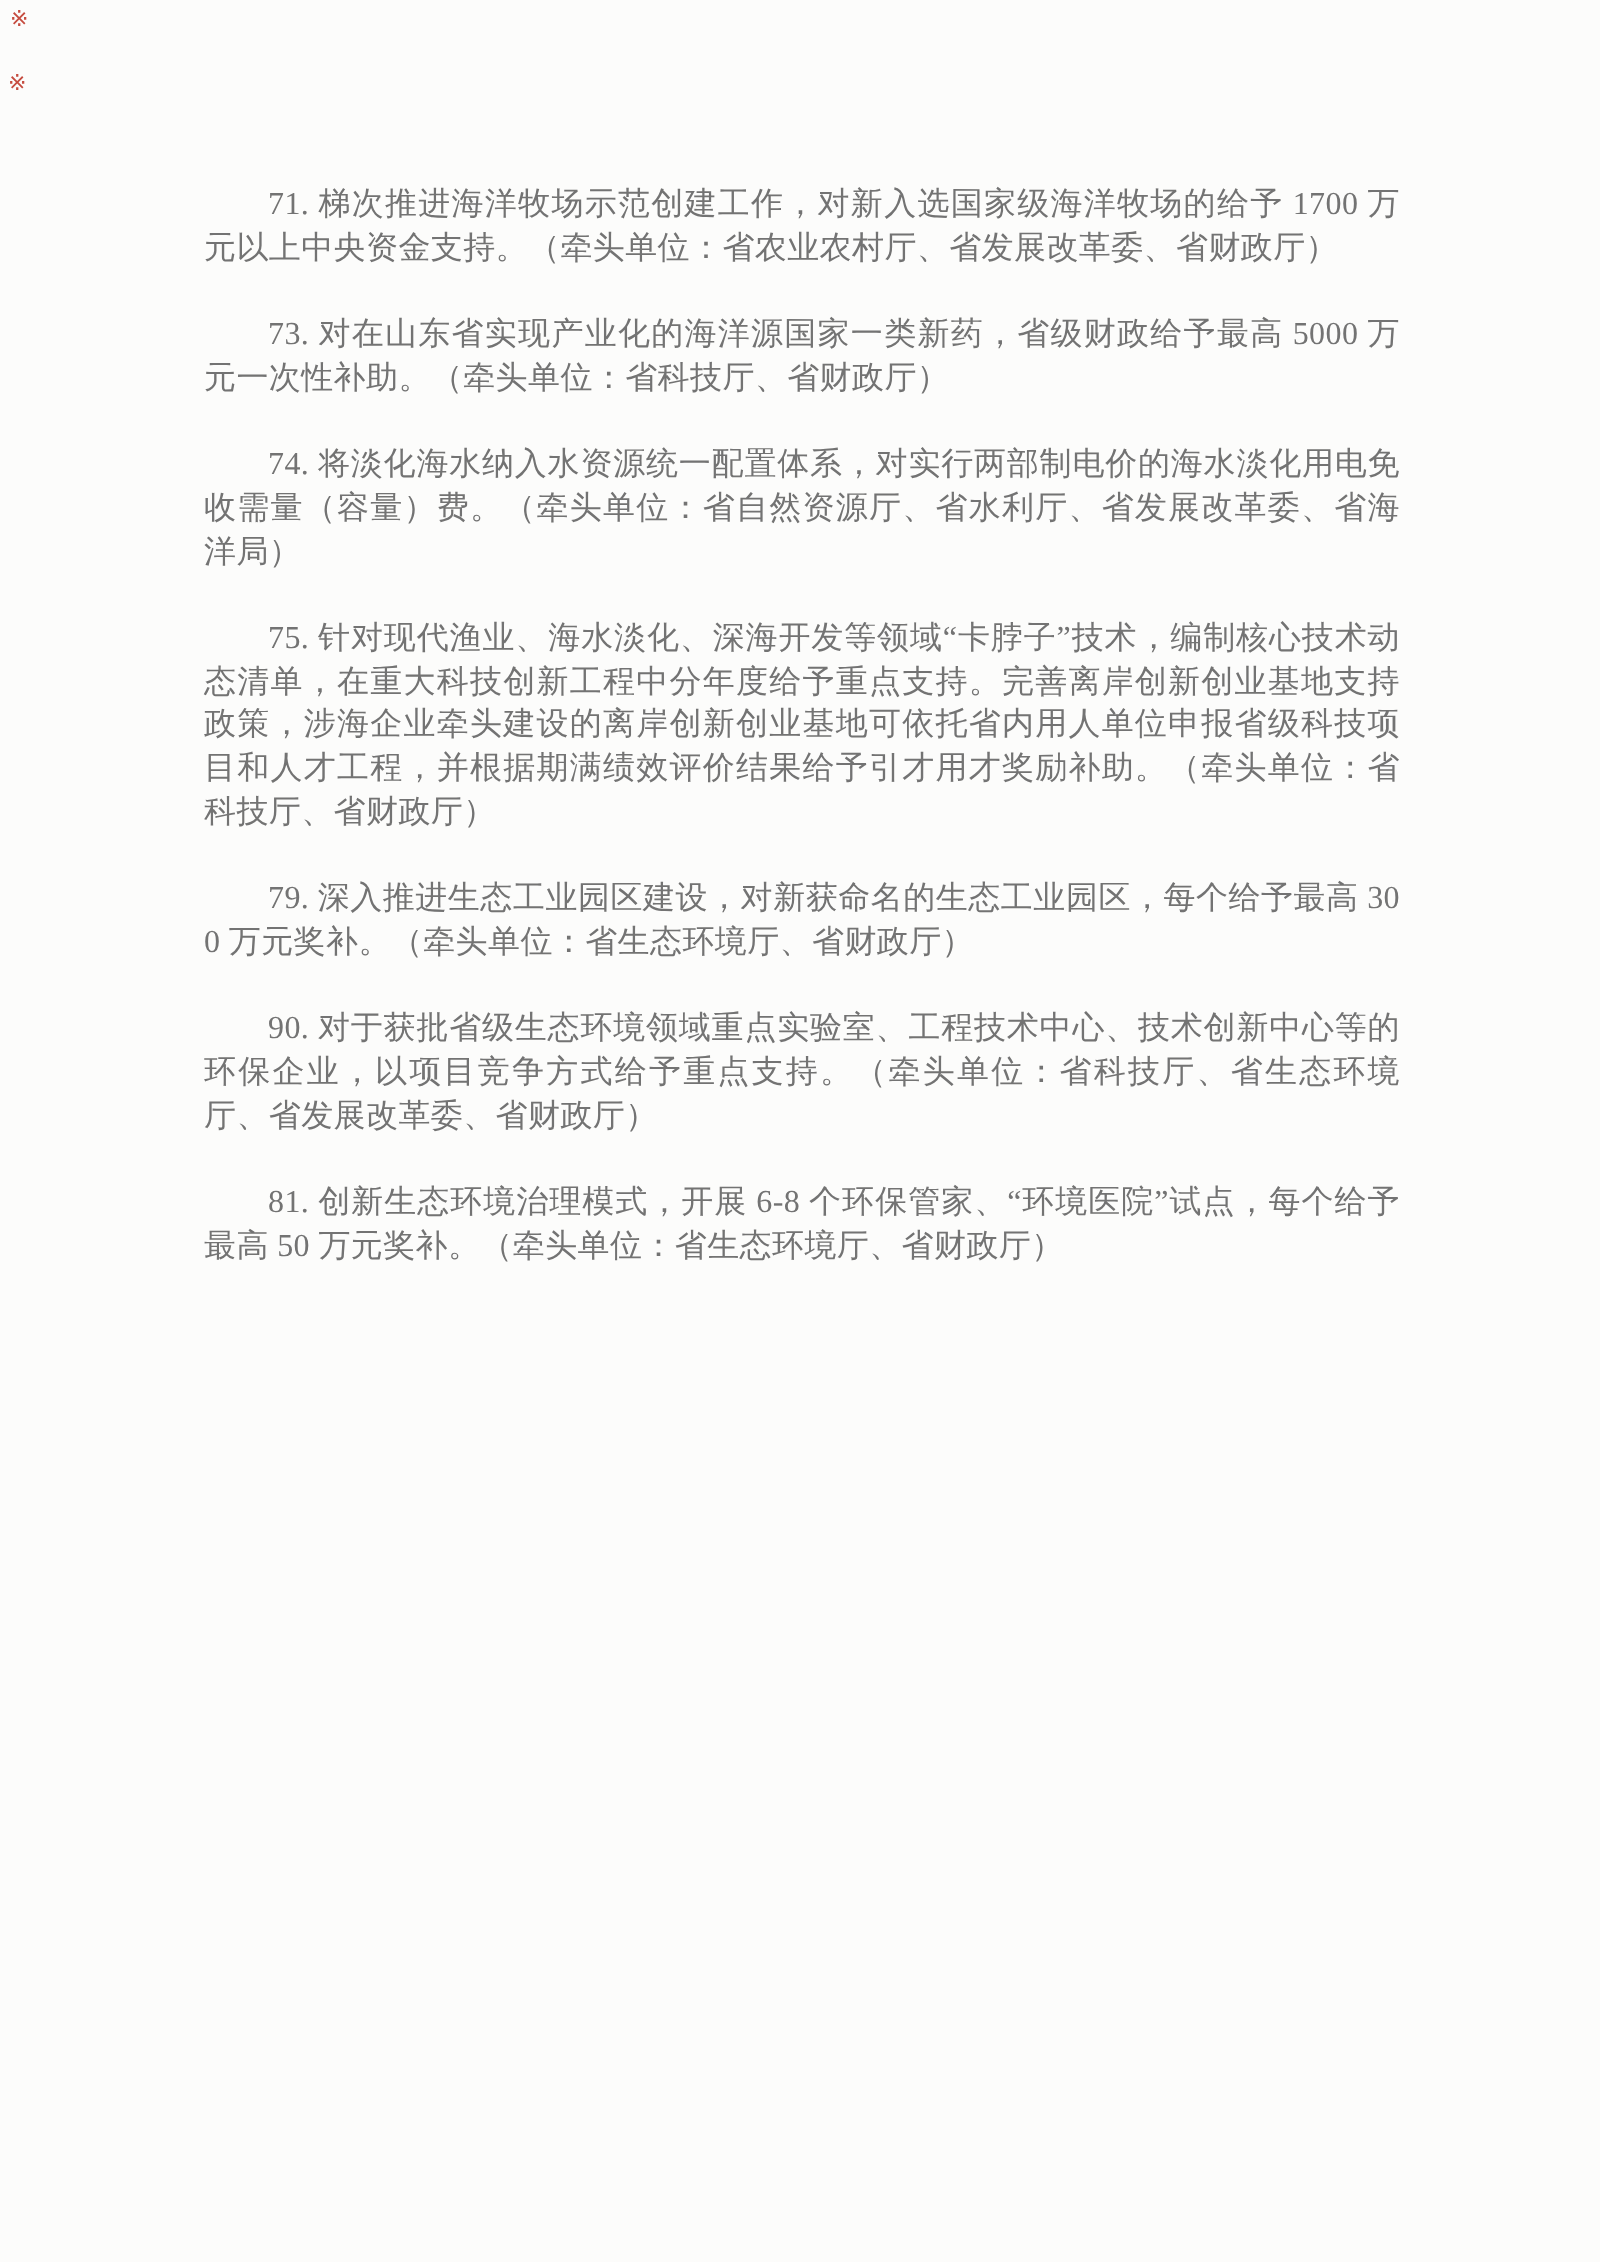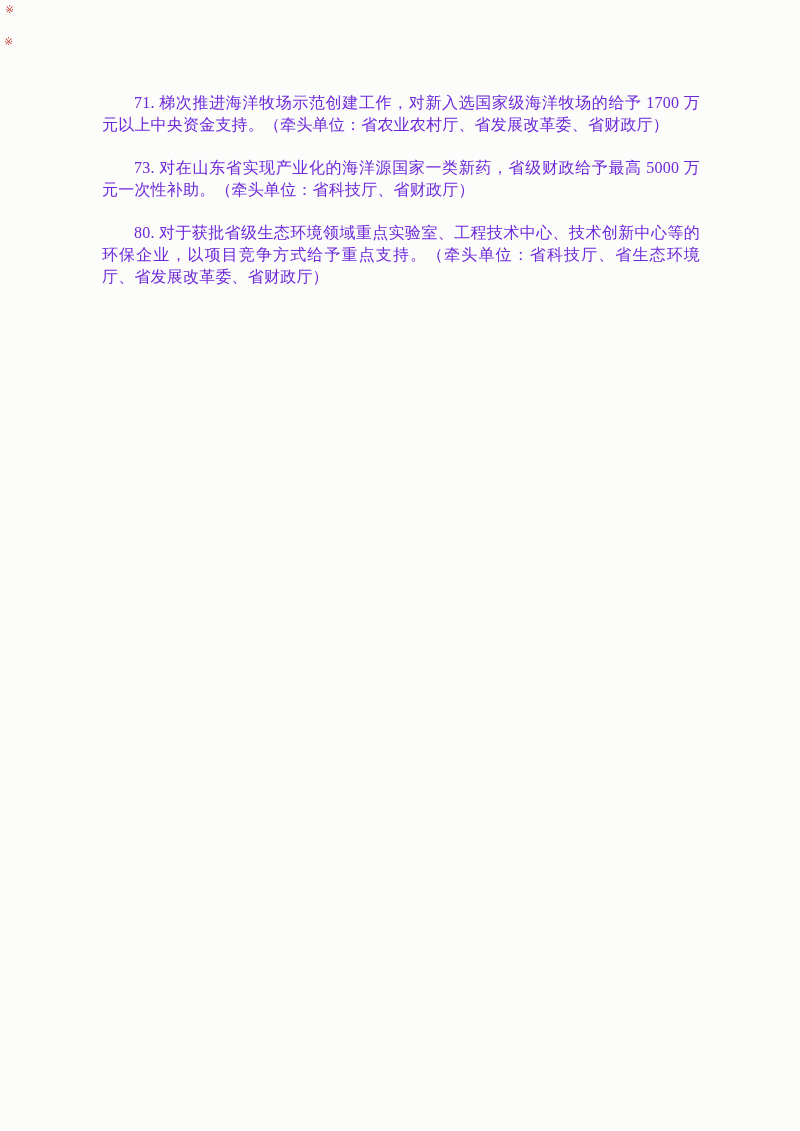--- a/index.html
+++ b/index.html
@@ -22,21 +22,21 @@
   .doc-body {
     position: absolute;
     left: 102px;
     top: 92px;
     width: 598px;
   }
   p.policy-item {
     margin: 0 0 22px 0;
     font-size: 16px;
     line-height: 21.6px;
-    color: #6d28d9;
+    color: #737373;
     text-align: justify;
     text-indent: 2em;
     letter-spacing: 0.2px;
     word-break: break-all;
   }
   .red-mark {
     position: absolute;
     color: #c0392b;
     font-size: 11px;
     line-height: 11px;
@@ -50,16 +50,20 @@
 <body>
 
 <div class="page">
 
   <span class="red-mark m1">※</span>
   <span class="red-mark m2">※</span>
 
   <div class="doc-body">
     <p class="policy-item">71. 梯次推进海洋牧场示范创建工作，对新入选国家级海洋牧场的给予 1700 万元以上中央资金支持。（牵头单位：省农业农村厅、省发展改革委、省财政厅）</p>
     <p class="policy-item">73. 对在山东省实现产业化的海洋源国家一类新药，省级财政给予最高 5000 万元一次性补助。（牵头单位：省科技厅、省财政厅）</p>
-    <p class="policy-item">80. 对于获批省级生态环境领域重点实验室、工程技术中心、技术创新中心等的环保企业，以项目竞争方式给予重点支持。（牵头单位：省科技厅、省生态环境厅、省发展改革委、省财政厅）</p>
+    <p class="policy-item">74. 将淡化海水纳入水资源统一配置体系，对实行两部制电价的海水淡化用电免收需量（容量）费。（牵头单位：省自然资源厅、省水利厅、省发展改革委、省海洋局）</p>
+    <p class="policy-item">75. 针对现代渔业、海水淡化、深海开发等领域“卡脖子”技术，编制核心技术动态清单，在重大科技创新工程中分年度给予重点支持。完善离岸创新创业基地支持政策，涉海企业牵头建设的离岸创新创业基地可依托省内用人单位申报省级科技项目和人才工程，并根据期满绩效评价结果给予引才用才奖励补助。（牵头单位：省科技厅、省财政厅）</p>
+    <p class="policy-item">79. 深入推进生态工业园区建设，对新获命名的生态工业园区，每个给予最高 300 万元奖补。（牵头单位：省生态环境厅、省财政厅）</p>
+    <p class="policy-item">90. 对于获批省级生态环境领域重点实验室、工程技术中心、技术创新中心等的环保企业，以项目竞争方式给予重点支持。（牵头单位：省科技厅、省生态环境厅、省发展改革委、省财政厅）</p>
+    <p class="policy-item">81. 创新生态环境治理模式，开展 6-8 个环保管家、“环境医院”试点，每个给予最高 50 万元奖补。（牵头单位：省生态环境厅、省财政厅）</p>
   </div>
 
 </div>
 
 </body></html>

